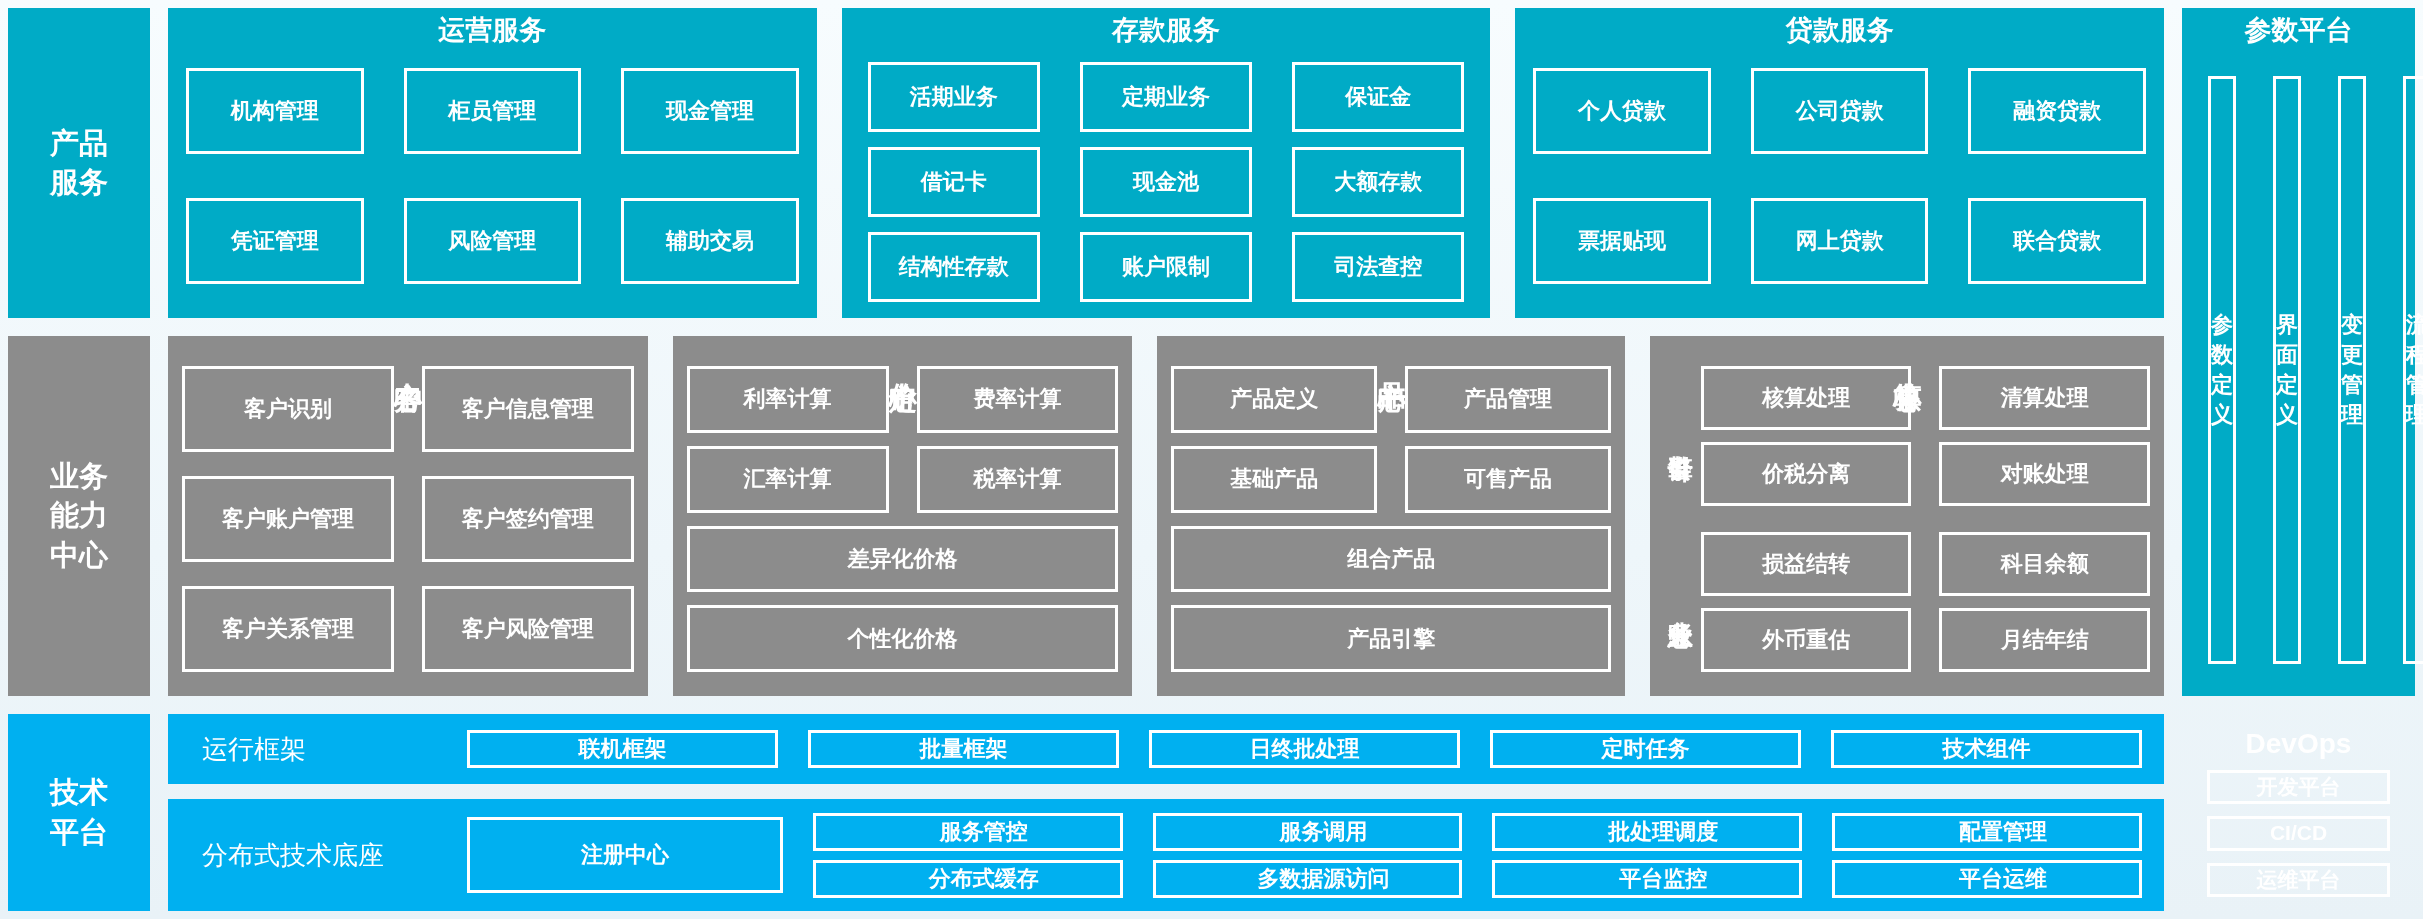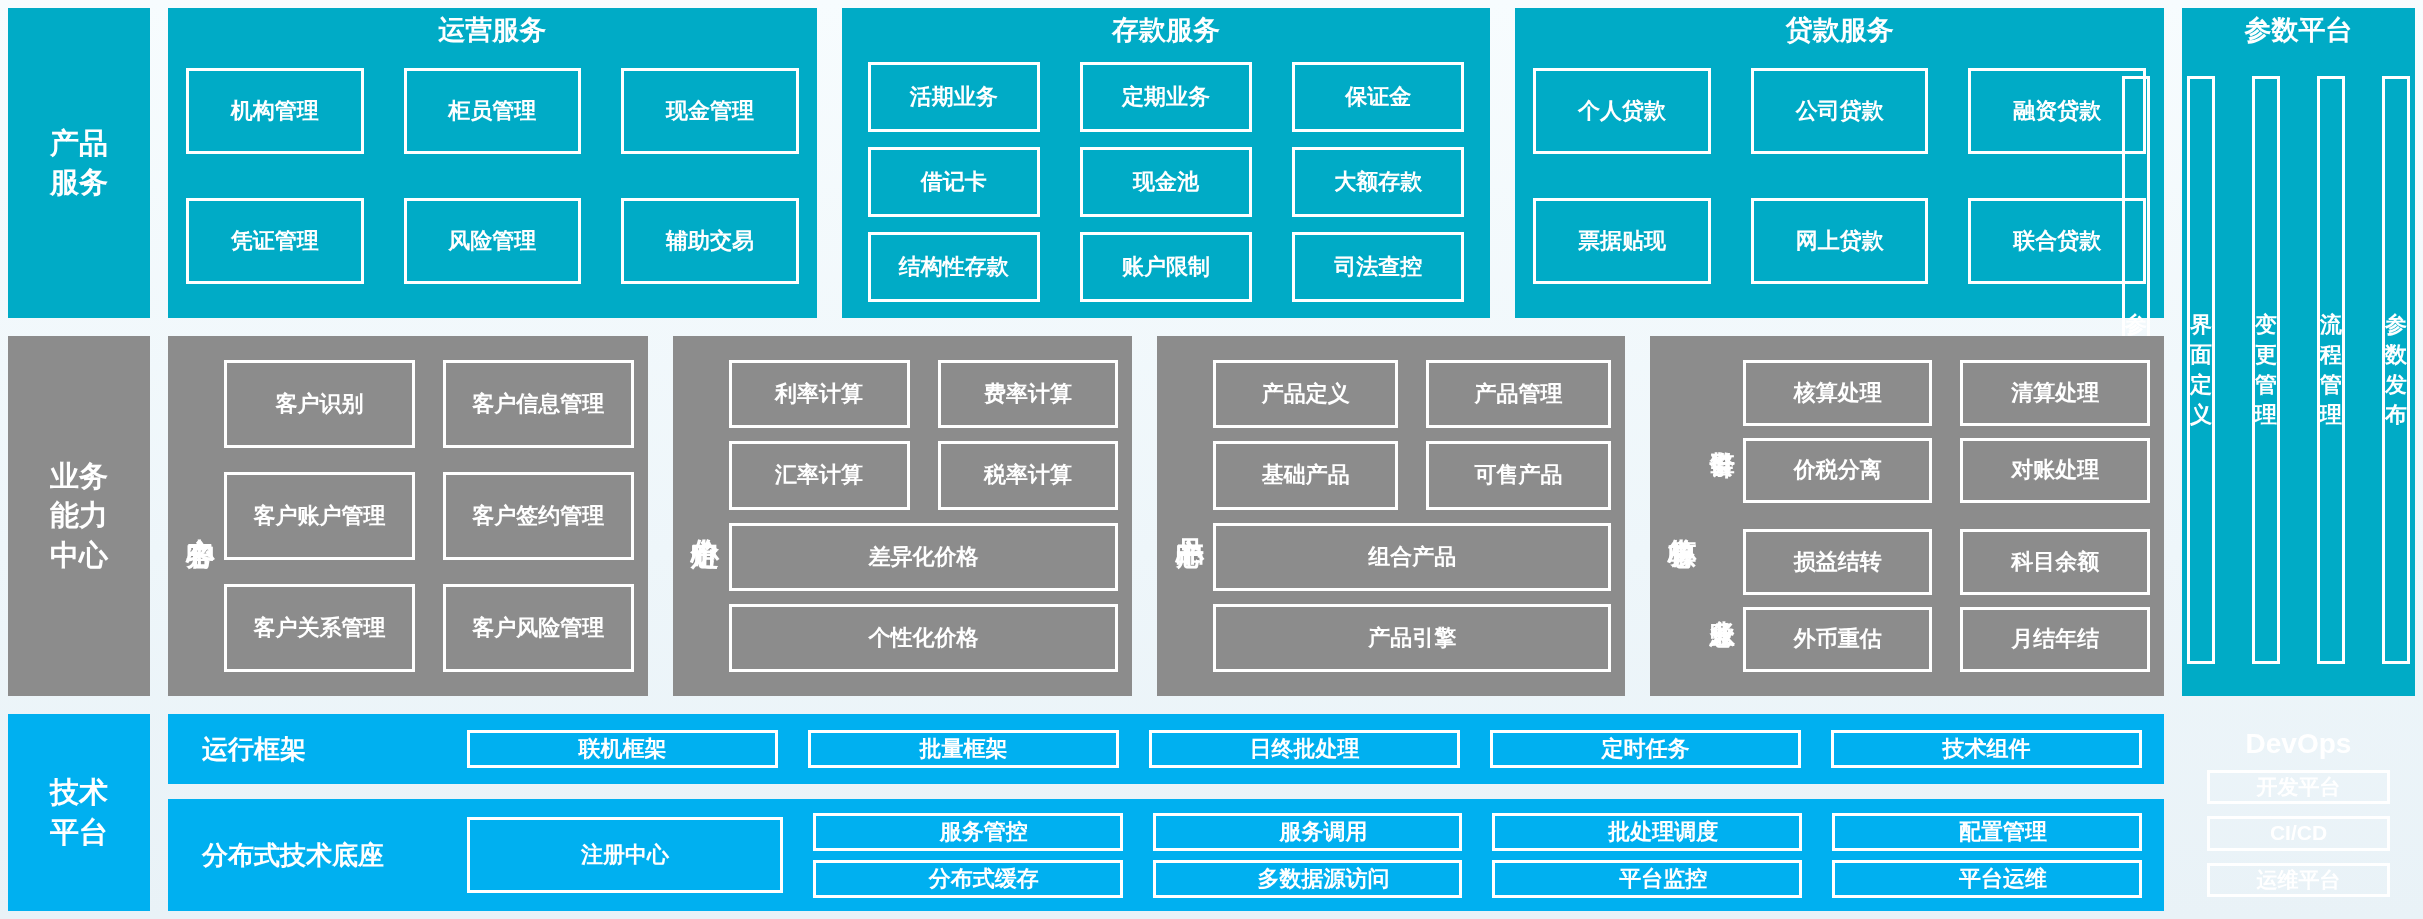--- a/index.html
+++ b/index.html
@@ -9,39 +9,39 @@
     display:grid;
     grid-template-columns:142px 1fr 233px;
     grid-template-rows:310px 360px 1fr;
     column-gap:18px; row-gap:18px;
     padding:8px;
     font-family:"Liberation Sans","DejaVu Sans",sans-serif;
     color:#fff;
   }
   .teal { background:#00abc6; }
   .blue { background:#00b0f0; }
-  .gray { background:#8c8c8c; }
+  .gray { background:#8c8c8c;flex-direction:column; }
 
   .side {
     display:flex; align-items:center; justify-content:center; text-align:center;
     font-size:29px; font-weight:bold; white-space:pre-line; line-height:1.35;
   }
   .section { display:flex; flex-direction:column; box-sizing:border-box; }
   .stitle { text-align:center; font-weight:bold; font-size:27px; padding-top:4px; flex:none; }
   .b {
     border:3px solid #ffffff; box-sizing:border-box;
     display:flex; align-items:center; justify-content:center;
     font-weight:bold; font-size:22px; text-align:center;
   }
   .prod-row { grid-column:2; grid-row:1; display:flex; gap:25px; }
   .prod-row .section { flex:1; }
   .grid3x2 { flex:1; display:grid; grid-template-columns:repeat(3,1fr); gap:44px 40px; padding:20px 18px 34px; }
   .grid3x3 { flex:1; display:grid; grid-template-columns:repeat(3,1fr); gap:15px 40px; padding:14px 26px 16px; }
 
-  .param { grid-column:3; grid-row:1 / 3; display:flex; flex-direction:column;align-items:center; }
+  .param { grid-column:3; grid-row:1 / 3; display:flex; flex-direction:column; }
   .pstack { flex:1; display:flex; gap:37px; padding:28px 26px 32px; }
   .pstack .b { flex:1; }
 
   .centers-row { grid-column:2; grid-row:2; display:flex; gap:25px; }
   .center { display:flex; padding:24px 14px; gap:6px; box-sizing:border-box; }
   .vlabel {
     writing-mode:vertical-lr; text-orientation:upright;
     display:flex; align-items:center; justify-content:center;
     font-size:28px; font-weight:bold; padding:0 4px; line-height:1; flex:none;
   }
@@ -55,21 +55,21 @@
   .c-prod { flex:470; }
   .c-acct { flex:520; }
   .acc-groups { flex:1; display:flex; flex-direction:column; gap:26px; }
   .acc-group { flex:1; display:flex; gap:4px; }
   .acc-group .cgrid { gap:12px 28px; }
 
   .tech-col { grid-column:2; grid-row:3; display:flex; flex-direction:column; gap:15px; }
   .band { display:flex; align-items:center; gap:30px; padding:0 22px; box-sizing:border-box; }
   .band1 { height:70px; }
   .band2 { flex:1; }
-  .blabel { width:235px; flex:none; font-size:26px; font-weight:bold; padding-left:12px; }
+  .blabel { width:235px; flex:none; font-size:26px; font-weight:normal; padding-left:12px; }
   .band1 .b { flex:1; height:38px; align-self:center; }
   .registry { flex:1; height:76px; align-self:center; }
   .bcol { flex:1; display:flex; flex-direction:column; justify-content:center; gap:9px; }
   .bcol .b { height:38px;padding-left:32px; }
 
   .devops { grid-column:3; grid-row:3; display:flex; flex-direction:column; padding:8px 25px 14px; }
   .devops .stitle { padding-top:6px; font-size:28px; }
   .dstack { flex:1; display:flex; flex-direction:column; gap:12px; padding-top:10px; }
   .dstack .b { flex:1; font-size:21px; }
 </style>

